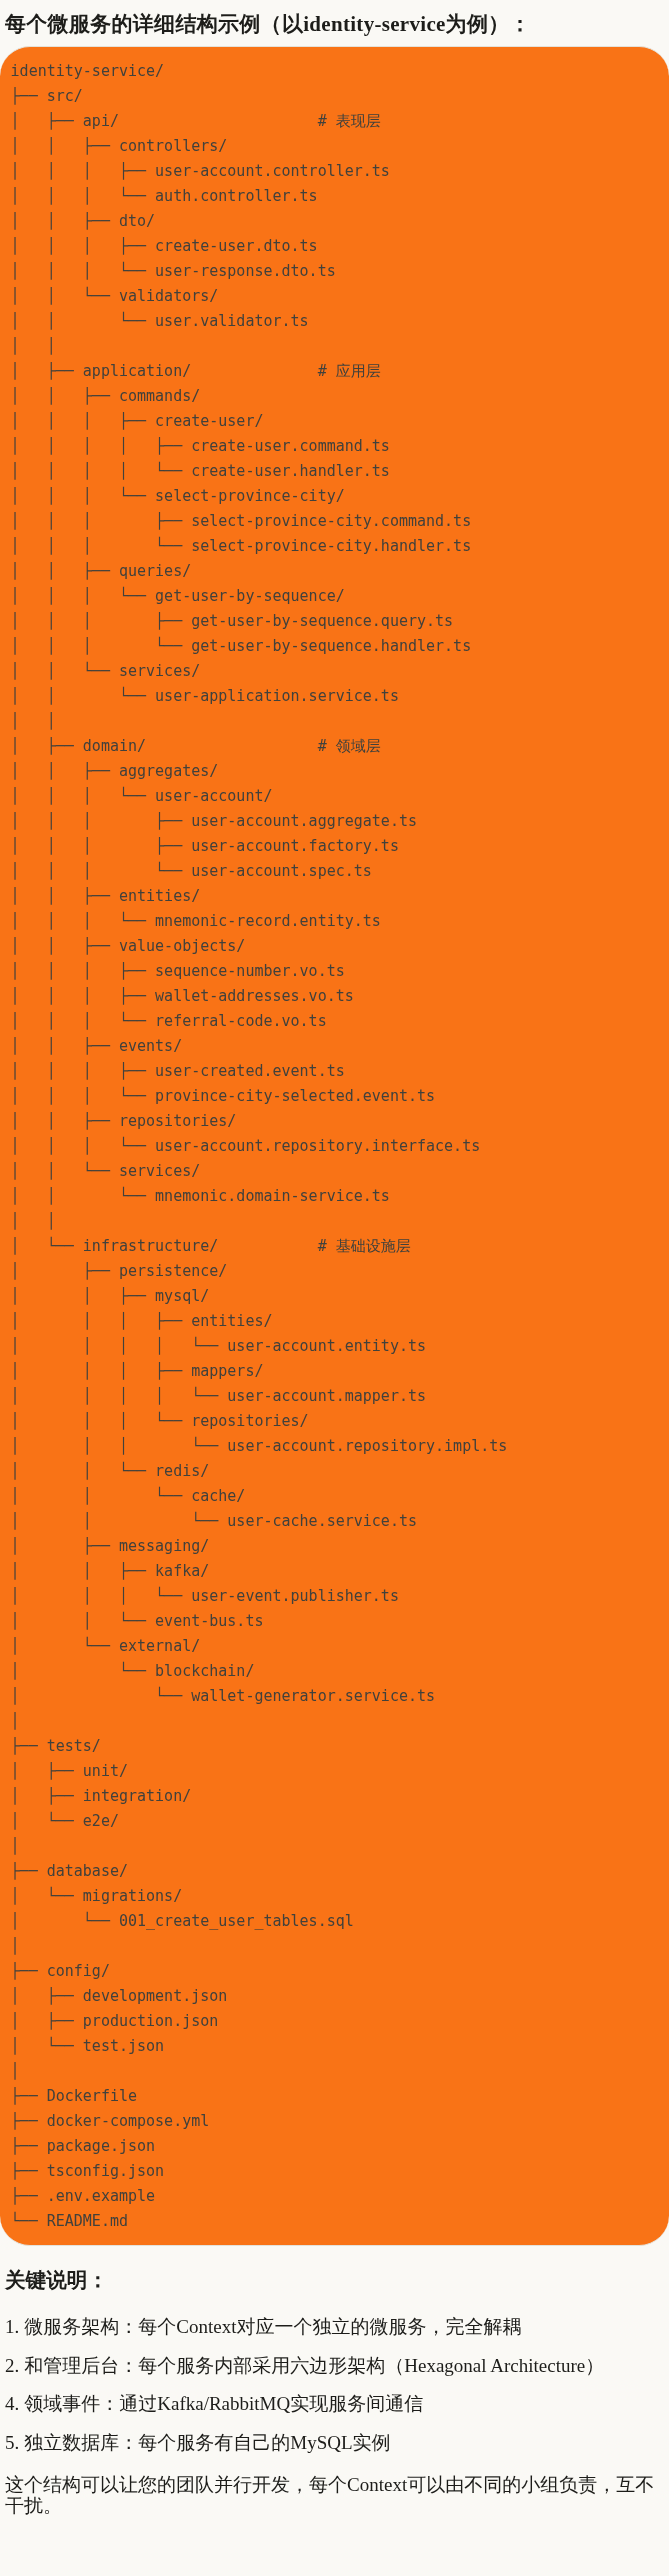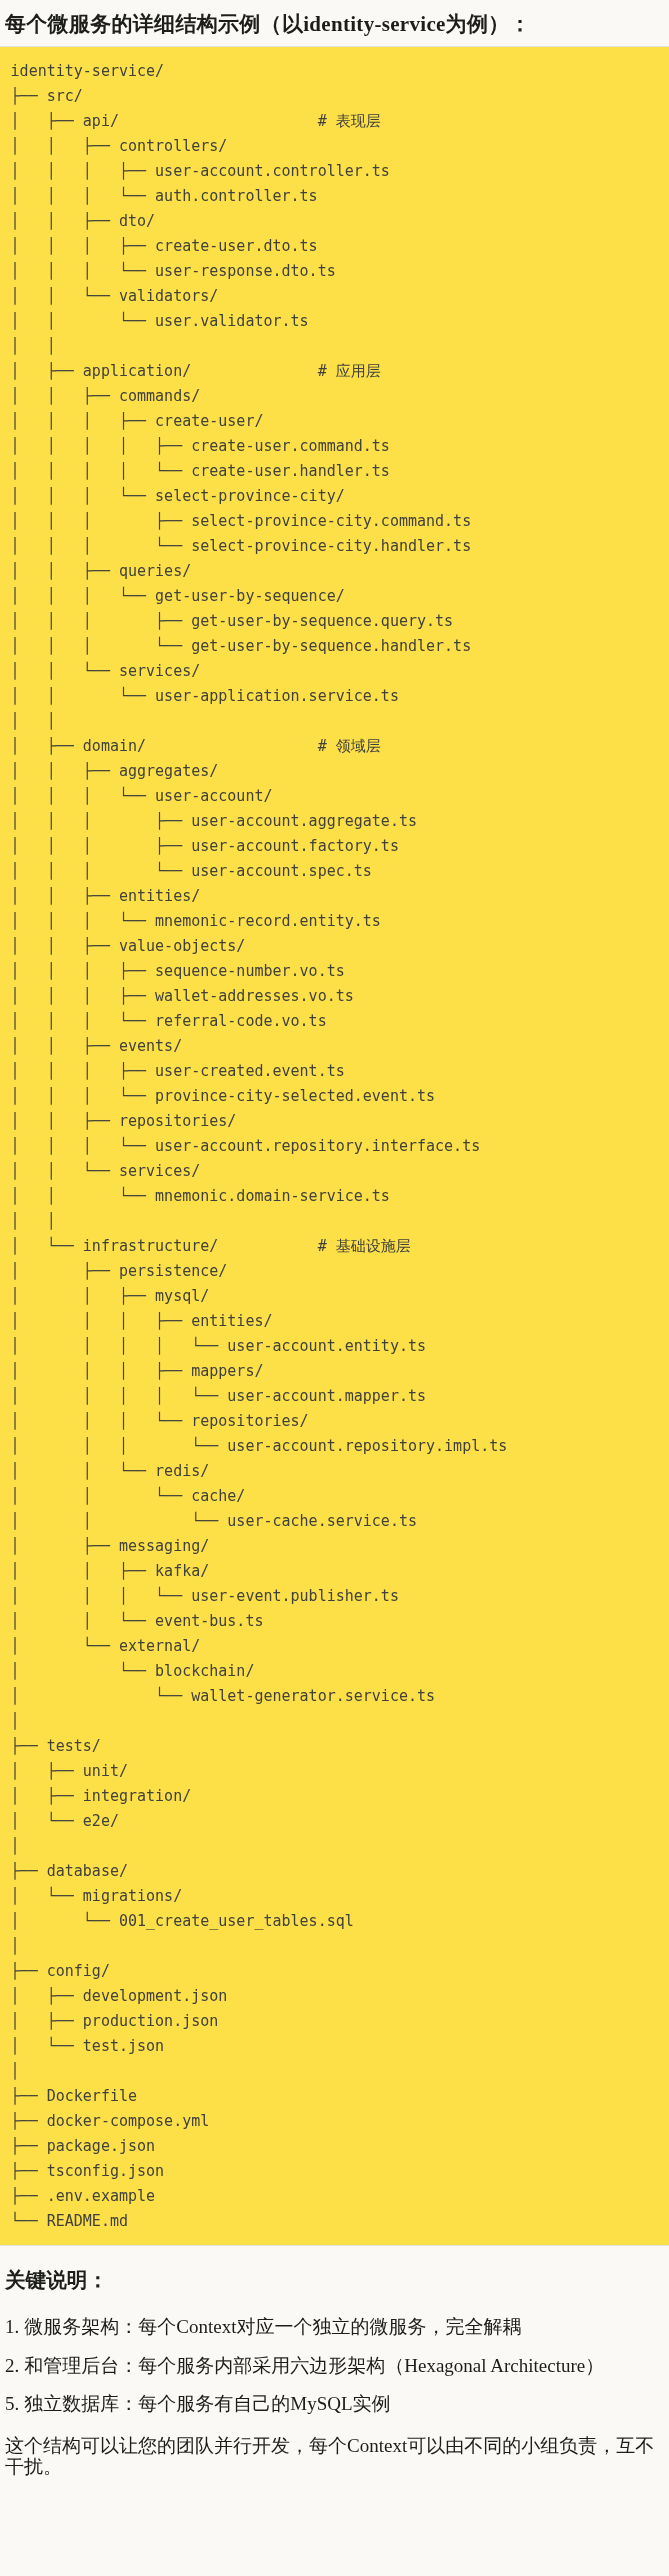--- a/index.html
+++ b/index.html
@@ -17,22 +17,23 @@
   .page-title {
     font-size: 21px;
     line-height: 30px;
     font-weight: 700;
     padding: 8.8px 6.3px 7.5px 5px;
     letter-spacing: 0.3px;
   }
   .code-section {
     border-top: 0.6px solid #e4e2da;
     border-bottom: 0.6px solid #e4e2da;
-    background: #fde047;
+    background: #f97316;
     padding: 11.3px 10.6px;
+    border-radius: 30px;
   }
   .file-tree {
     margin: 0;
     font-family: "DejaVu Sans Mono", "Liberation Mono", monospace;
     font-size: 15px;
     line-height: 25px;
     color: #41413c;
     white-space: pre;
   }
   .notes-section {
@@ -157,19 +158,20 @@
 </div>
 
 <div class="notes-section">
   <h3 class="notes-heading">关键说明：</h3>
 
   <div class="note-item"><span class="note-num">1.</span><span class="note-term">微服务架构</span><span class="note-text">：每个Context对应一个独立的微服务，完全解耦</span></div>
 
   <div class="note-item"><span class="note-num">2.</span><span class="note-term">和管理后台</span><span class="note-text">：每个服务内部采用六边形架构（Hexagonal Architecture）</span></div>
 
 
+  <div class="note-item"><span class="note-num">4.</span><span class="note-term">领域事件</span><span class="note-text">：通过Kafka/RabbitMQ实现服务间通信</span></div>
 
   <div class="note-item"><span class="note-num">5.</span><span class="note-term">独立数据库</span><span class="note-text">：每个服务有自己的MySQL实例</span></div>
 
 
   <p class="closing-paragraph">这个结构可以让您的团队并行开发，每个Context可以由不同的小组负责，互不干扰。</p>
 </div>
 
 
 </body></html>

